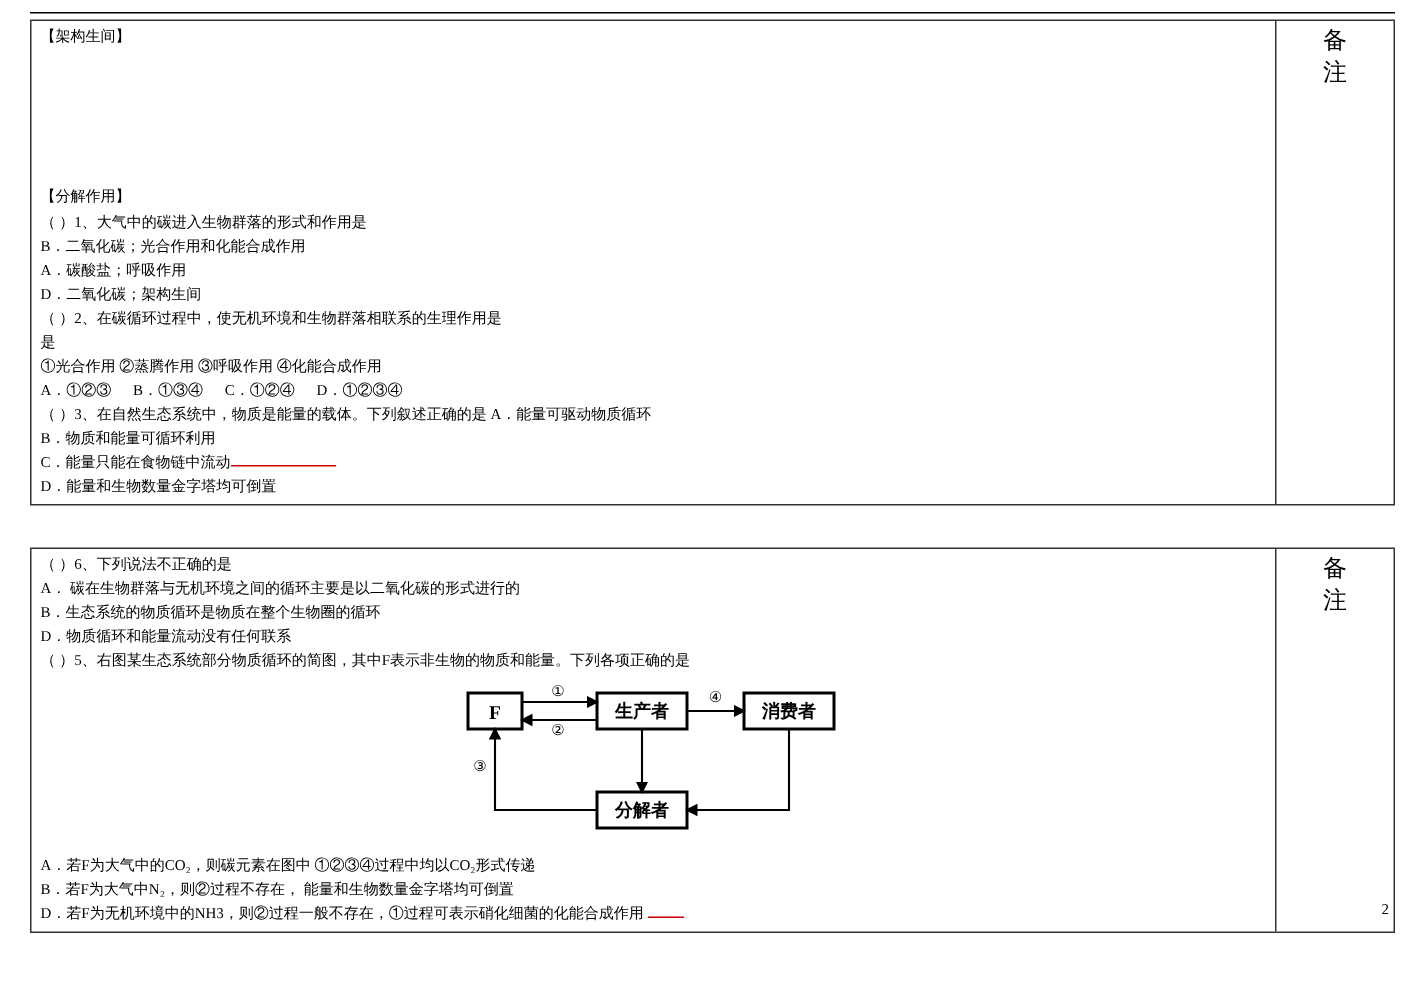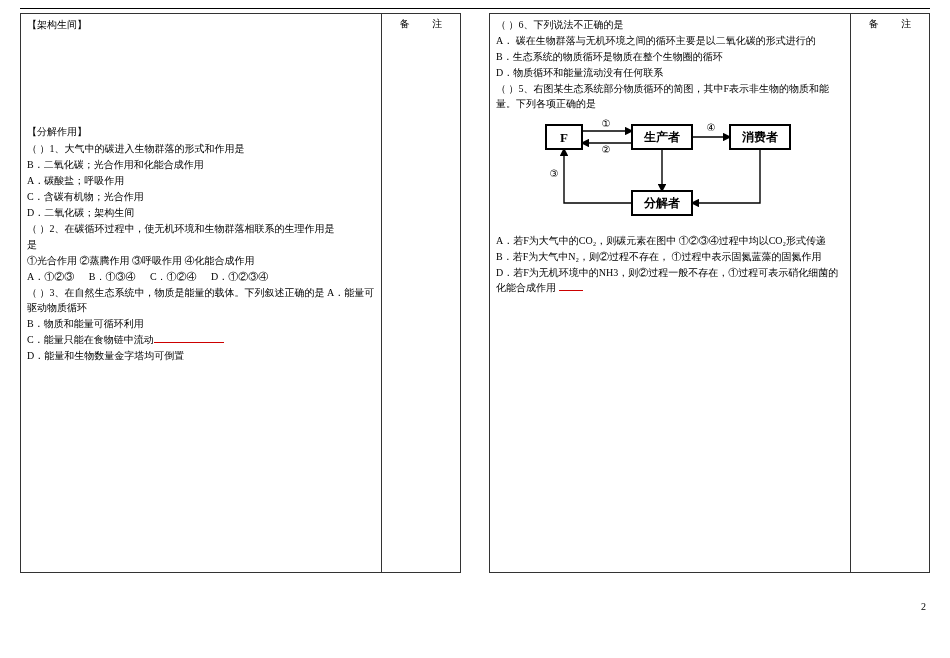--- a/index.html
+++ b/index.html
@@ -13,37 +13,38 @@
     position: relative;
   }
   .top-hr {
     border: none;
     border-top: 1px solid #000;
     margin: 0 0 4px 0;
   }
   .columns {
     display: flex;
     gap: 28px;
-    height: 560px;
+    height: 455px;
+    flex-direction: column;
   }
   .col {
     flex: 1;
     display: flex;
     border: 1px solid #333;
   }
   .col-main {
     flex: 1;
     padding: 3px 6px;
     border-right: 1px solid #333;
     line-height: 1.5;
   }
   .col-notes {
     width: 78px;
     padding: 3px 6px;
-    font-size: 10px;
+    font-size: 16px;
   }
   .notes-label {
     text-align: center;
     letter-spacing: 1em;
     padding-left: 1em;
   }
   .section-head {
     font-weight: normal;
     margin-bottom: 2px;
   }
@@ -83,21 +84,20 @@
     <div class="col-main">
 
       <div class="section-head">【架构生间】</div>
       <div class="spacer-lg"></div>
 
       <div class="section-head">【分解作用】</div>
 
       <div class="q-item">（      ）1、大气中的碳进入生物群落的形式和作用是</div>
       <div class="q-item">B．二氧化碳；光合作用和化能合成作用</div>
       <div class="q-item">A．碳酸盐；呼吸作用</div>
-      <div class="q-item">C．含碳有机物；光合作用</div>
       <div class="q-item">D．二氧化碳；架构生间</div>
 
       <div class="q-item">（      ）2、在碳循环过程中，使无机环境和生物群落相联系的生理作用是</div>
       <div class="q-item">是</div>
       <div class="q-item">①光合作用      ②蒸腾作用      ③呼吸作用      ④化能合成作用</div>
       <div class="q-item options-row">
         <span>A．①②③</span>
         <span>B．①③④</span>
         <span>C．①②④</span>
         <span>D．①②③④</span>
@@ -158,21 +158,21 @@
           <line x1="122" y1="32" x2="122" y2="74" stroke="#000" stroke-width="1.4" marker-end="url(#ah)"></line>
 
           <path d="M220,32 L220,86 L152,86" fill="none" stroke="#000" stroke-width="1.4" marker-end="url(#ah)"></path>
 
           <path d="M92,86 L24,86 L24,32" fill="none" stroke="#000" stroke-width="1.4" marker-end="url(#ah)"></path>
           <text x="14" y="60" text-anchor="middle" font-size="10">③</text>
         </svg>
       </div>
 
       <div class="q-item">A．若F为大气中的CO₂，则碳元素在图中   ①②③④过程中均以CO₂形式传递</div>
-      <div class="q-item">B．若F为大气中N₂，则②过程不存在，   ①过程中表示固氮蓝藻的固氮作用</div>
+      <div class="q-item">B．若F为大气中N₂，则②过程不存在，   能量和生物数量金字塔均可倒置</div>
       <div class="q-item">
         <span>D．若F为无机环境中的NH3，则②过程一般不存在，①过程可表示硝化细菌的化能合成作用</span>
         <span class="underline-red2"></span>
       </div>
 
     </div>
     <div class="col-notes">
       <div class="notes-label">备  注</div>
     </div>
   </div>

